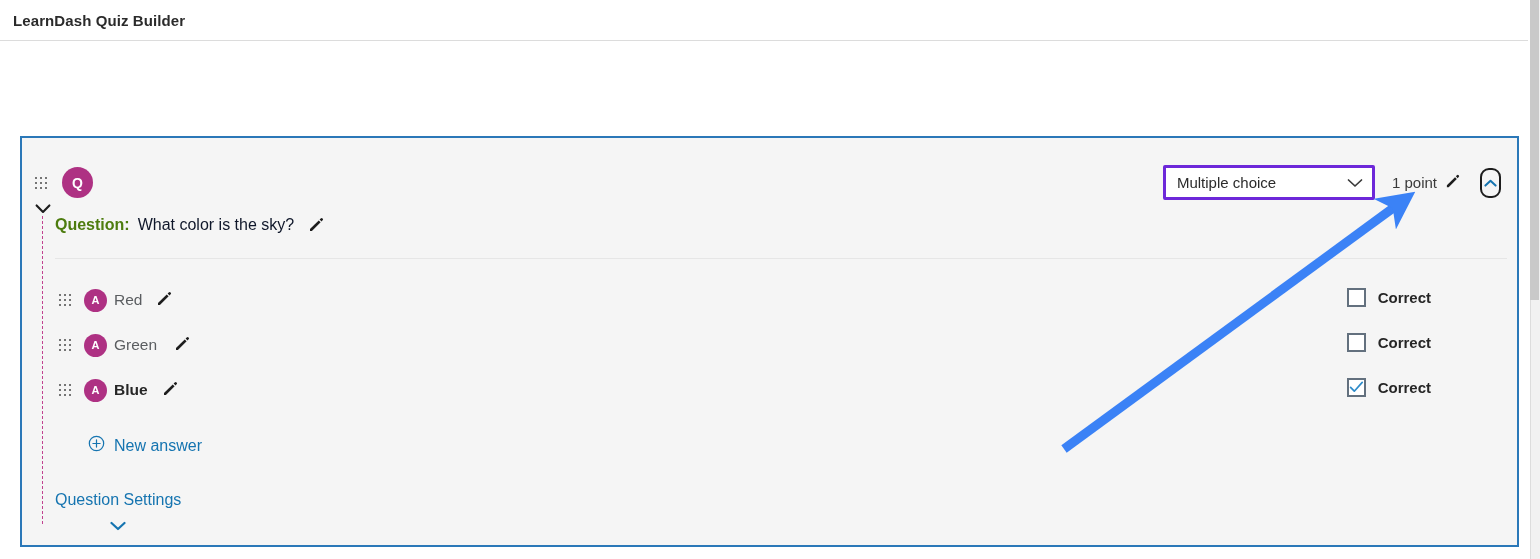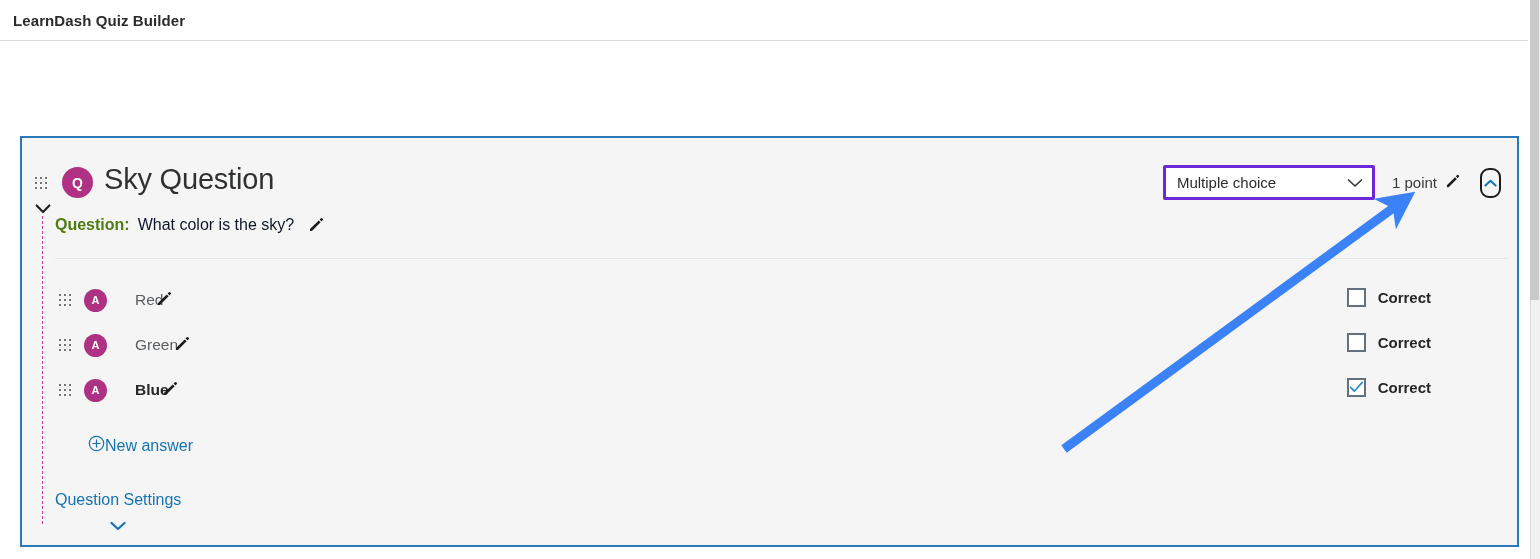--- a/index.html
+++ b/index.html
@@ -253,21 +253,21 @@
     color: #ffffff;
     font-size: 11px;
     font-weight: bold;
     display: flex;
     align-items: center;
     justify-content: center;
     line-height: 1;
   }
   .a-text {
     position: absolute;
-    left: 113px; top: 11px;
+    left: 92px; top: 11px;
     font-size: 15.5px;
     color: #5a5d60;
   }
   .a-text.bold { color: #262626; font-weight: bold; }
   .a-pencil {
     position: absolute;
     top: 11px;
     cursor: pointer;
   }
   .correct-box {
@@ -291,20 +291,21 @@
     font-weight: bold;
     color: #262626;
   }
 
   
   .new-answer {
     position: absolute;
     left: 66px; top: 297px;
     display: inline-flex;
     align-items: center;
+    gap: 9px;
     color: #1574b0;
     font-size: 16px;
     cursor: pointer;
   }
   .q-settings {
     position: absolute;
     left: 33px; top: 353px;
     display: inline-flex;
     align-items: center;
     gap: 8px;
@@ -362,21 +363,20 @@
           <i></i>
           <i></i>
           <i></i>
           <i></i>
       </div>
 
       <div class="q-badge">
         <span>Q</span>
       </div>
 
-      <div class="q-title">Sky Question</div>
 
       <div class="head-controls">
 
         <div class="type-select">
           <span class="sel-val">Multiple choice</span>
           <span>
             <svg width="16" height="10" viewBox="0 0 16 10" fill="none">
               <path d="M1.5 2 L8 8 L14.5 2" stroke="#3a3a3a" stroke-width="1.7" stroke-linecap="round" stroke-linejoin="round"></path>
             </svg>
           </span>

